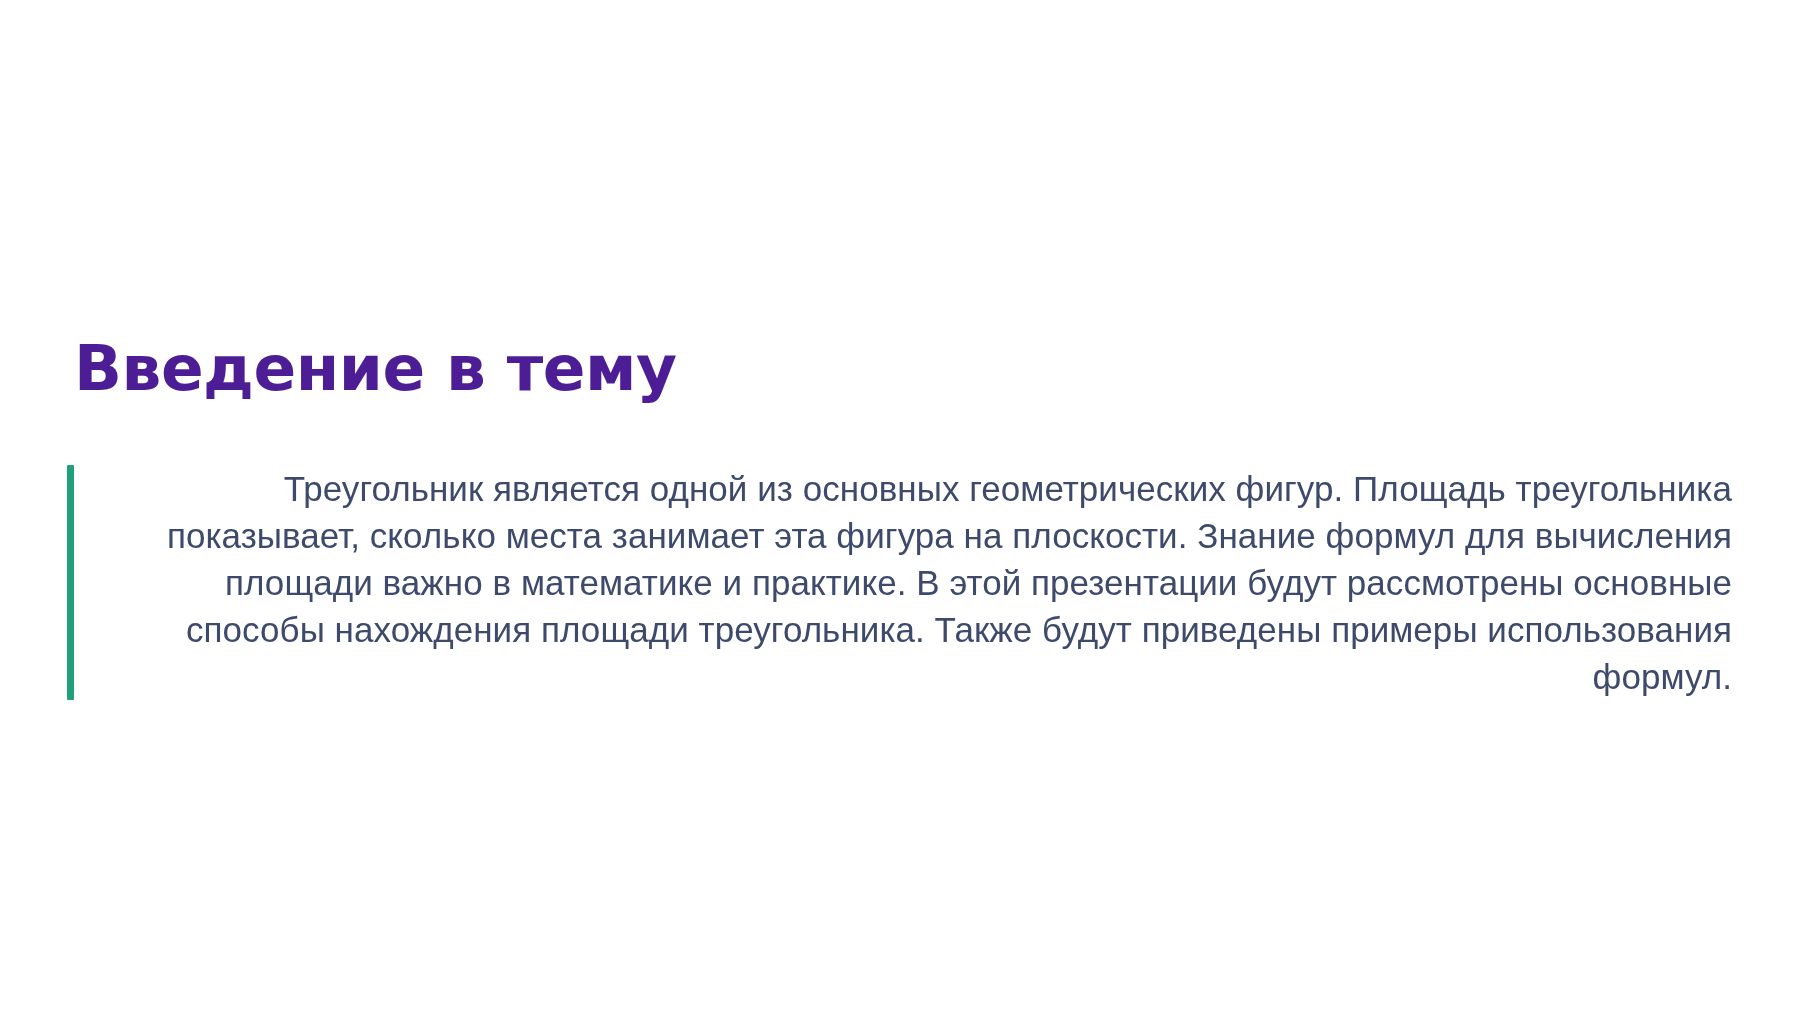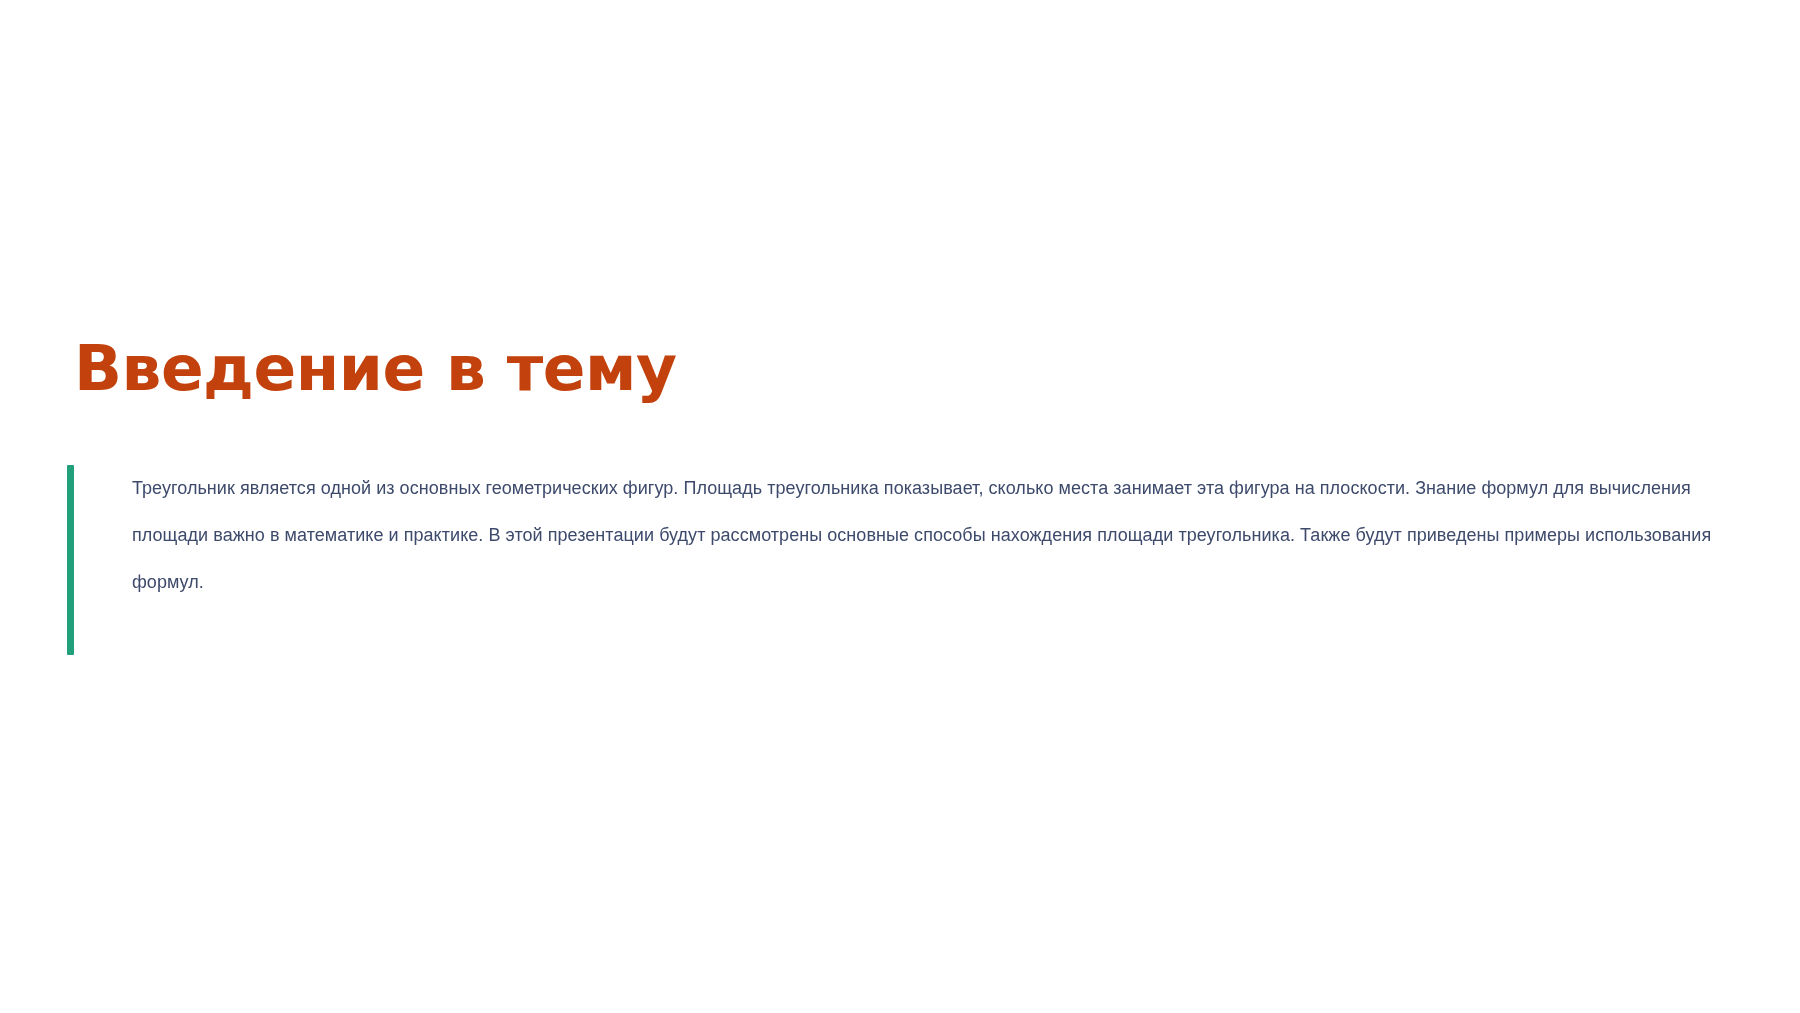--- a/index.html
+++ b/index.html
@@ -26,21 +26,21 @@
   .slide-title {
     position: absolute;
     left: 74px;
     top: 336px;
     margin: 0;
     font-family: "DejaVu Sans", "Liberation Sans", sans-serif;
     font-size: 63px;
     line-height: 1.05;
     font-weight: 700;
     letter-spacing: -0.5px;
-    color: #c2410c;
+    color: #4c1d95;
     white-space: nowrap;
     -webkit-font-smoothing: antialiased;
   }
 
   
   .body-block {
     position: absolute;
     left: 67px;
     top: 465px;
     width: 1665px;
@@ -54,26 +54,26 @@
     min-height: 190px;
     background: #22a07c;
     border-radius: 1px;
   }
 
   .body-text {
     flex: 1 1 auto;
     padding-left: 58px;
     margin: 0;
     font-family: "Liberation Sans", "DejaVu Sans", sans-serif;
-    font-size: 18px;
+    font-size: 35px;
     line-height: 47px;
     font-weight: 400;
     color: #3d4a6b;
     letter-spacing: 0.05px;
-    text-align: left;
+    text-align: right;
   }
 </style>
 </head>
 <body>
 
 <div class="slide">
 
   <h1 class="slide-title">Введение в тему</h1>
 
   <div class="body-block">

